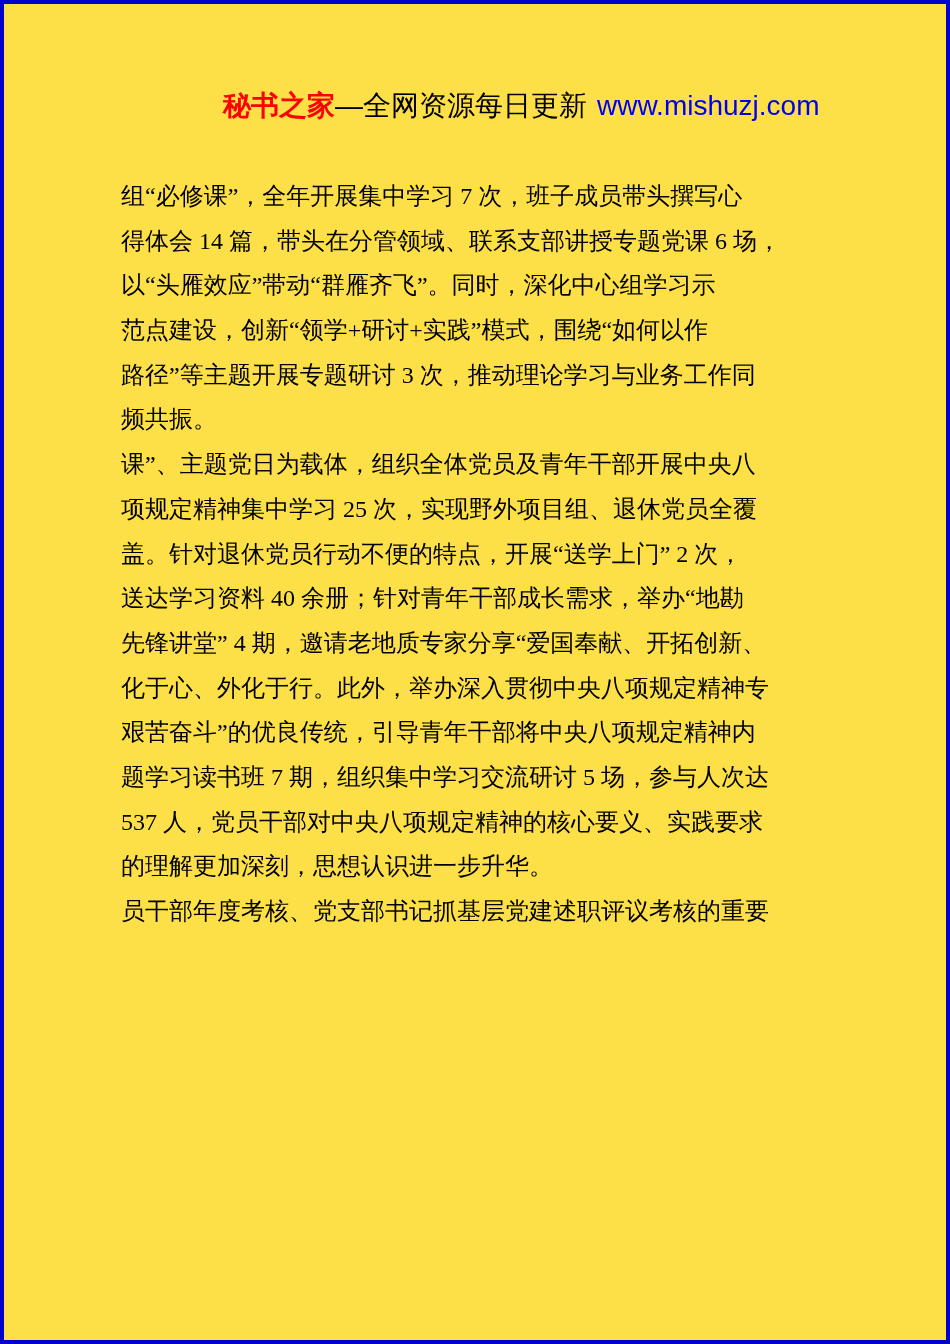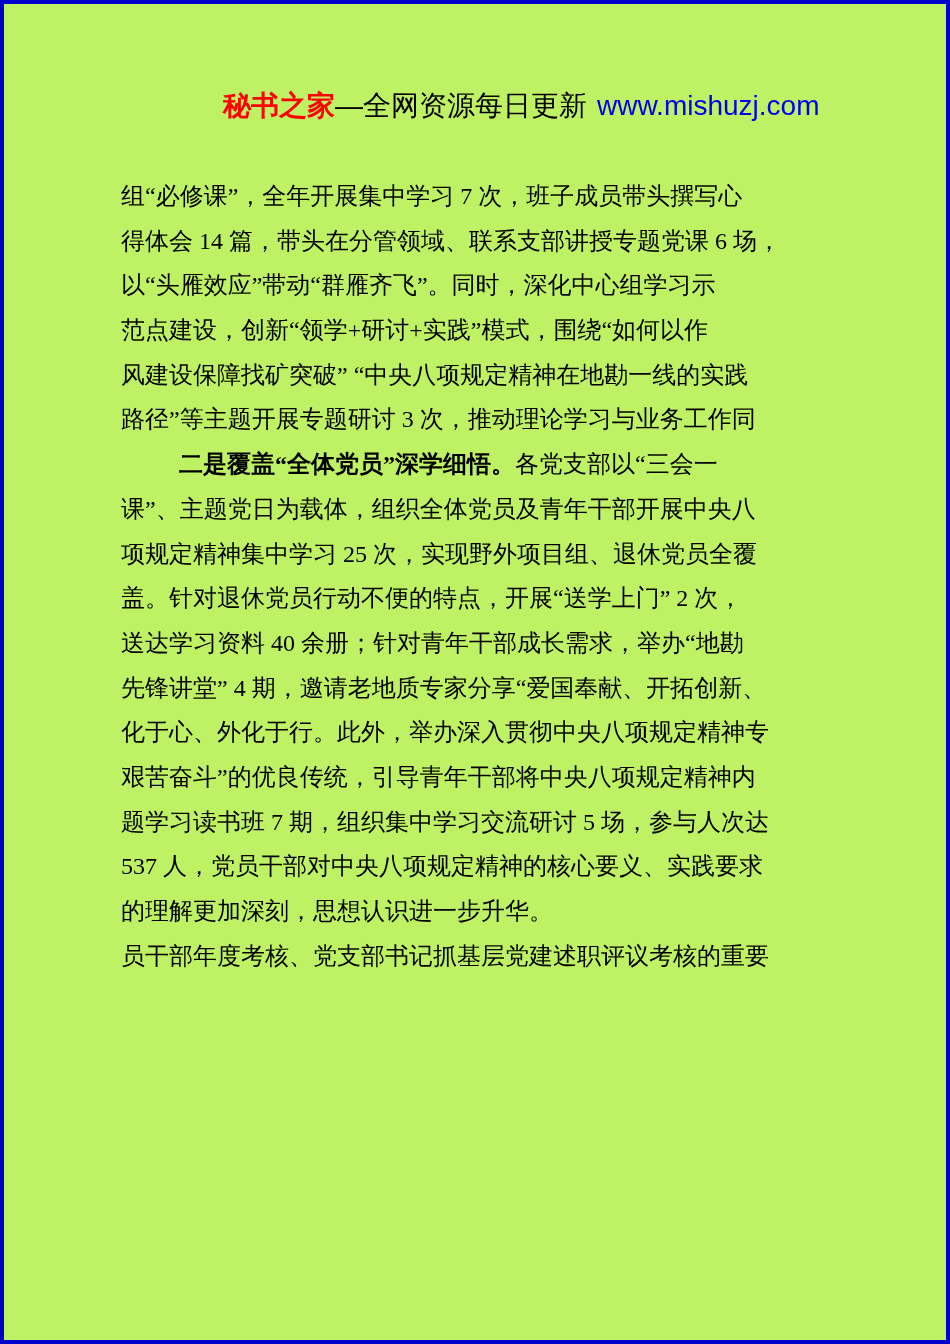--- a/index.html
+++ b/index.html
@@ -54,32 +54,31 @@
   .line.indent {
     padding-left: 58px;
   }
   .lead-bold {
     font-weight: bold;
   }
 </style>
 </head>
 <body>
 
-<div class="page" style="border-color: rgb(0, 0, 204); background: #bef264; text-decoration: underline;">
+<div class="page" style="border-color: rgb(0, 0, 204); background: #fde047; text-decoration: underline;">
   <div class="header">
     <span class="site-name" style="color: rgb(255, 0, 0);">秘书之家</span><span class="separator">—</span><span class="tagline" style="color: rgb(0, 0, 0);">全网资源每日更新</span><span class="url" style="color: rgb(0, 0, 238);">www.mishuzj.com</span>
   </div>
   <div class="body-text" id="doc-body" style="color: rgb(0, 0, 0);">
       <div class="line"><span class="">组“必修课”，全年开展集中学习 7 次，班子成员带头撰写心</span></div>
       <div class="line"><span class="">得体会 14 篇，带头在分管领域、联系支部讲授专题党课 6 场，</span></div>
       <div class="line"><span class="">以“头雁效应”带动“群雁齐飞”。同时，深化中心组学习示</span></div>
       <div class="line"><span class="">范点建设，创新“领学+研讨+实践”模式，围绕“如何以作</span></div>
-      <div class="line"><span class="">风建设保障找矿突破” “中央八项规定精神在地勘一线的实践</span></div>
       <div class="line"><span class="">路径”等主题开展专题研讨 3 次，推动理论学习与业务工作同</span></div>
-      <div class="line indent"><span class="lead-bold">二是覆盖“全体党员”深学细悟。</span><span class="">各党支部以“三会一</span></div>
+      <div class="line"><span class="">频共振。</span></div>
       <div class="line"><span class="">课”、主题党日为载体，组织全体党员及青年干部开展中央八</span></div>
       <div class="line"><span class="">项规定精神集中学习 25 次，实现野外项目组、退休党员全覆</span></div>
       <div class="line"><span class="">盖。针对退休党员行动不便的特点，开展“送学上门” 2 次，</span></div>
       <div class="line"><span class="">送达学习资料 40 余册；针对青年干部成长需求，举办“地勘</span></div>
       <div class="line"><span class="">先锋讲堂” 4 期，邀请老地质专家分享“爱国奉献、开拓创新、</span></div>
       <div class="line"><span class="">化于心、外化于行。此外，举办深入贯彻中央八项规定精神专</span></div>
       <div class="line"><span class="">艰苦奋斗”的优良传统，引导青年干部将中央八项规定精神内</span></div>
       <div class="line"><span class="">题学习读书班 7 期，组织集中学习交流研讨 5 场，参与人次达</span></div>
       <div class="line"><span class="">537 人，党员干部对中央八项规定精神的核心要义、实践要求</span></div>
       <div class="line"><span class="">的理解更加深刻，思想认识进一步升华。</span></div>

